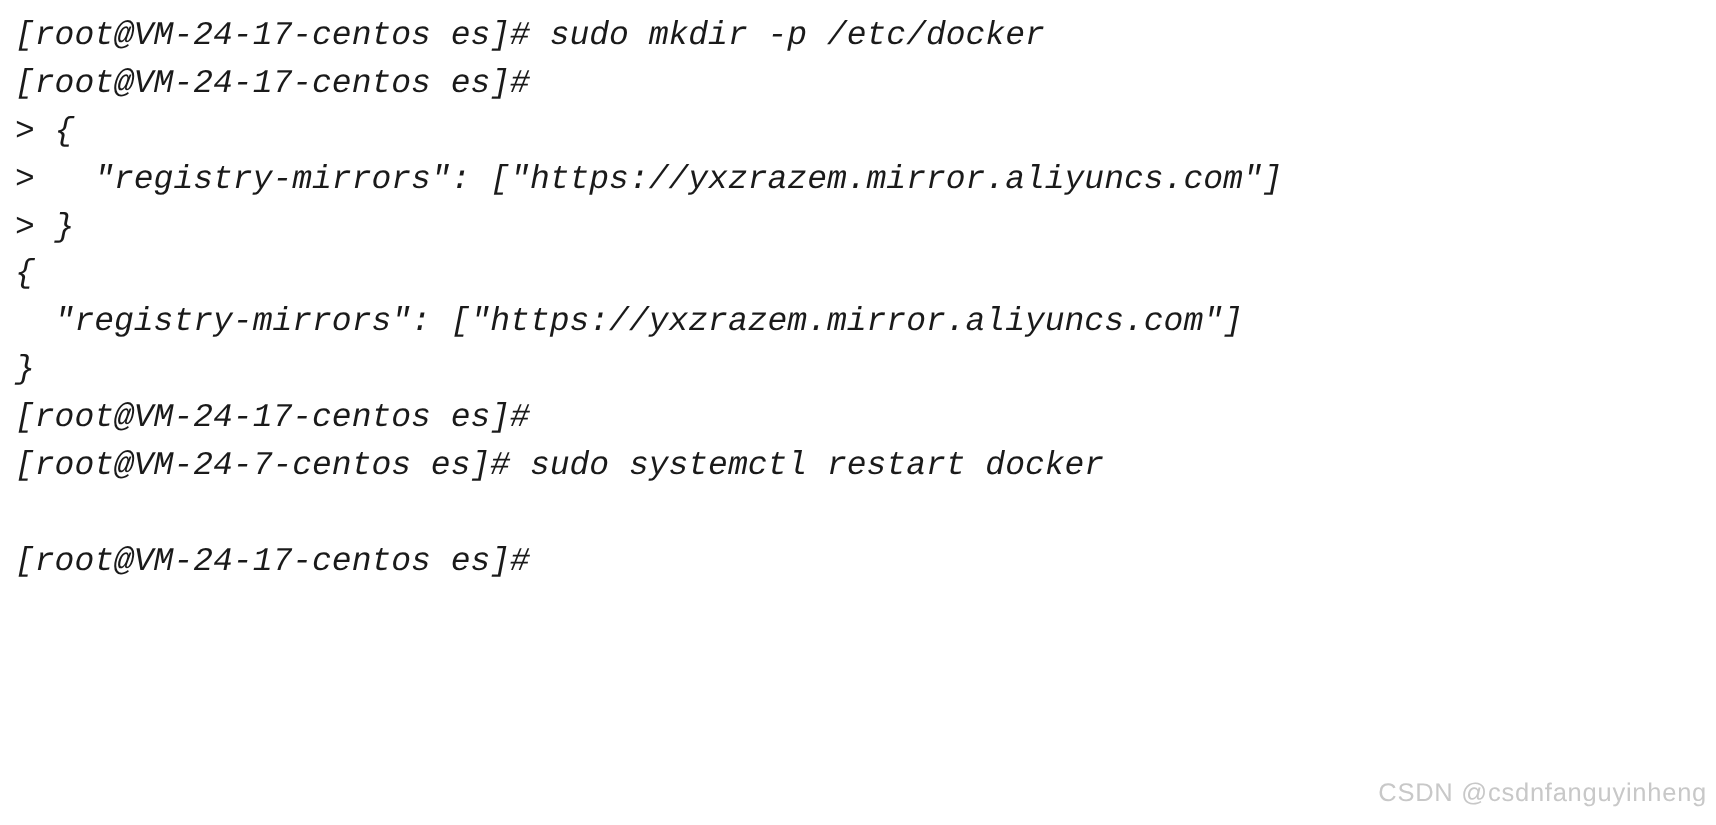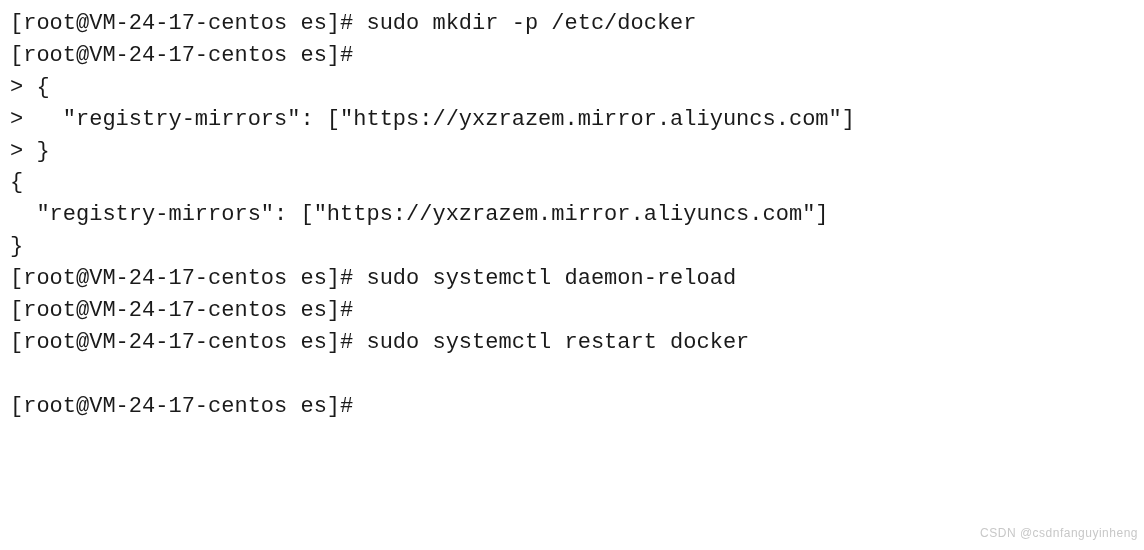--- a/index.html
+++ b/index.html
@@ -15,46 +15,46 @@
       padding: 8px 10px;
       width: 1144px;
       height: 550px;
       overflow: hidden;
       position: relative;
       line-height: 1.45;
     }
     .terminal-line {
       white-space: pre;
       font-weight: 500;
+      font-style: italic;
     }
     .blank-line {
       height: 1.45em;
     }
     .watermark {
       position: absolute;
       bottom: 8px;
       right: 6px;
       color: #c8c8c8;
       font-family: Arial, sans-serif;
-      font-size: 12px;
+      font-size: 17px;
       letter-spacing: 0.5px;
     }
   </style>
 </head>
 <body>
 
 <div>
   <div class="terminal-line">[root@VM-24-17-centos es]# sudo mkdir -p /etc/docker</div>
   <div class="terminal-line">[root@VM-24-17-centos es]#</div>
   <div class="terminal-line">&gt; {</div>
   <div class="terminal-line">&gt;   "registry-mirrors": ["https://yxzrazem.mirror.aliyuncs.com"]</div>
   <div class="terminal-line">&gt; }</div>
   <div class="terminal-line">{</div>
   <div class="terminal-line">  "registry-mirrors": ["https://yxzrazem.mirror.aliyuncs.com"]</div>
   <div class="terminal-line">}</div>
-  <div class="terminal-line">[root@VM-24-17-centos es]# sudo systemctl daemon-reload</div>
   <div class="terminal-line">[root@VM-24-17-centos es]#</div>
-  <div class="terminal-line">[root@VM-24-17-centos es]# sudo systemctl restart docker</div>
+  <div class="terminal-line">[root@VM-24-7-centos es]# sudo systemctl restart docker</div>
   <div class="blank-line"></div>
   <div class="terminal-line">[root@VM-24-17-centos es]#</div>
 </div>
 
 <div class="watermark">CSDN @csdnfanguyinheng</div>
 
 </body></html>

